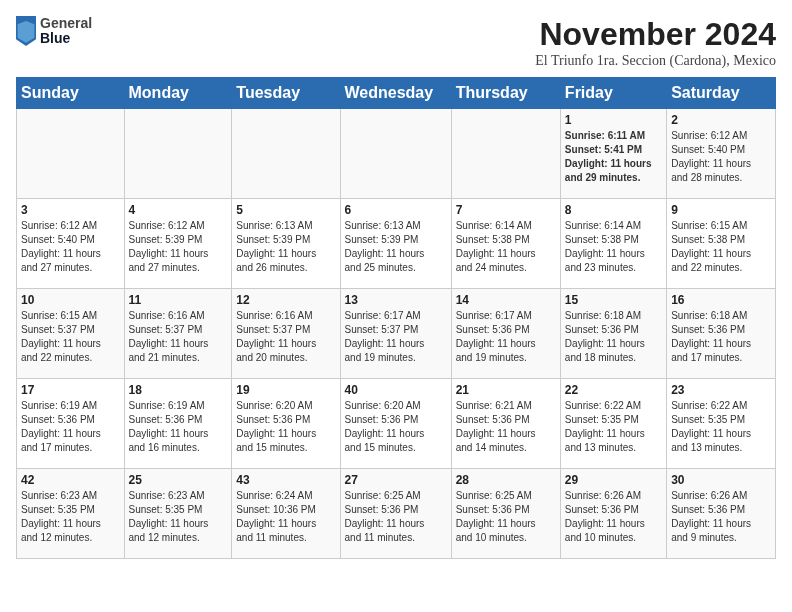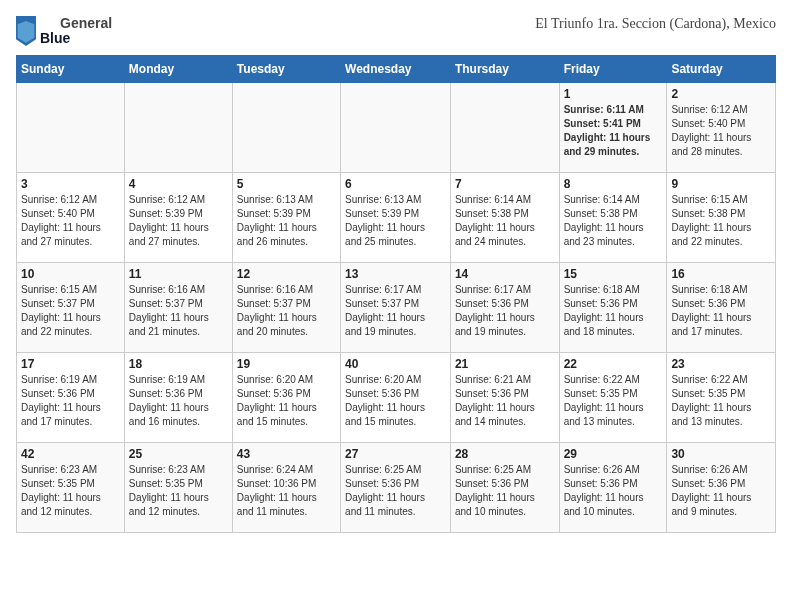--- a/index.html
+++ b/index.html
@@ -21,21 +21,21 @@
       align-items: center;
       gap: 4px;
     }
     .logo-text {
       display: flex;
       flex-direction: column;
       font-size: 14px;
       font-weight: bold;
       line-height: 1.1;
     }
-    .logo-general { color: #444; margin-left: 20px; }
+    .logo-general { color: #444; }
     .logo-blue { color: #0f172a; }
     .logo-icon {
       width: 20px;
       height: 30px;
     }
     .title-area {
       text-align: right;
     }
     .month-title {
       font-size: 32px;
@@ -50,21 +50,21 @@
     .calendar {
       width: 100%;
       border-collapse: collapse;
       font-size: 10.5px;
     }
     .calendar thead th {
       background-color: #2B6CB0;
       color: #fff;
       padding: 6px 4px;
       text-align: left;
-      font-size: 12px;
+      font-size: 16px;
       border: 1px solid #2B6CB0;
     }
     .calendar tbody td {
       border: 1px solid #ccc;
       vertical-align: top;
       padding: 4px 4px;
       width: 113px;
       height: 90px;
     }
     .calendar tbody tr:nth-child(odd) td {
@@ -97,20 +97,21 @@
     <svg class="logo-icon" viewBox="0 0 24 36" xmlns="http://www.w3.org/2000/svg">
       <polygon points="0,0 24,0 24,28 12,36 0,28" fill="#2B6CB0"></polygon>
       <polygon points="12,6 22,10 22,26 12,32 2,26 2,10" fill="#5A9FD4"></polygon>
     </svg>
     <div class="logo-text">
       <span class="logo-general">General</span>
       <span class="logo-blue">Blue</span>
     </div>
   </div>
   <div class="title-area">
+    <div class="month-title">November 2024</div>
     <div class="location-title">El Triunfo 1ra. Seccion (Cardona), Mexico</div>
   </div>
 </div>
 
 <table class="calendar">
   <thead>
     <tr>
     <th>Sunday</th>
         <th>Monday</th>
         <th>Tuesday</th>

